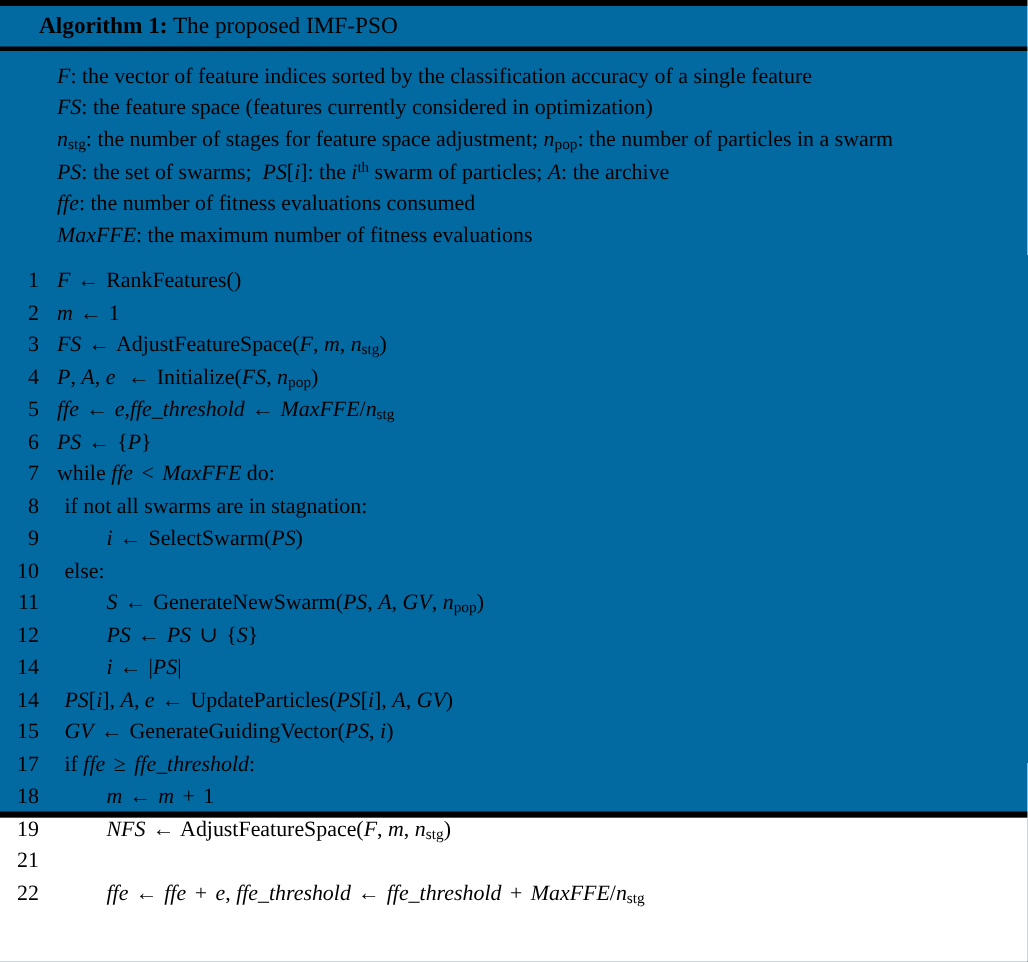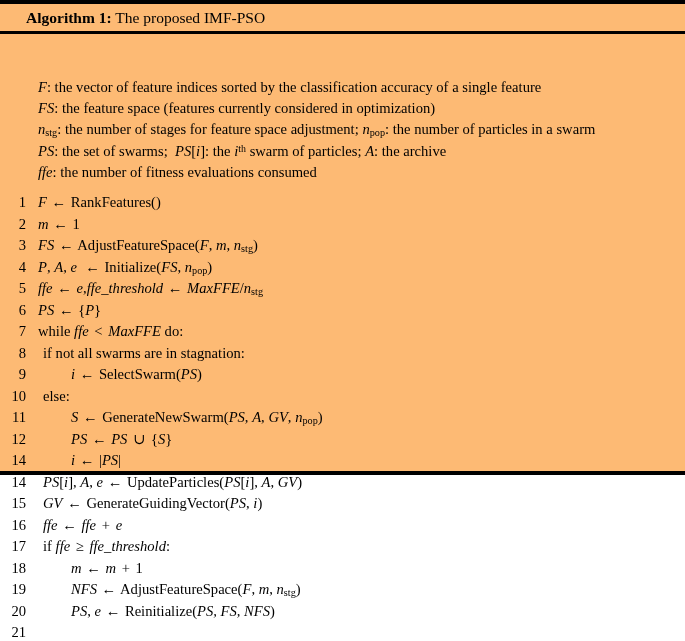--- a/index.html
+++ b/index.html
@@ -10,24 +10,24 @@
   body {
     width: 685px;
     height: 641px;
     font-family: "Liberation Serif", "DejaVu Serif", serif;
     color: #000000;
     overflow: hidden;
   }
 
   #algorithm-box {
     width: 685px;
-    height: 475px;
+    height: 545px;
     box-sizing: border-box;
     position: relative;
-    background: #fdba74;
+    background: #0369a1;
   }
 
   
   .rule-top {
     height: 4px;
     background: #000000;
     width: 100%;
   }
   .rule-title-under {
     height: 3px;
@@ -54,21 +54,20 @@
   .title-label {
     font-weight: bold;
   }
   .title-text {
     font-weight: normal;
   }
 
   
   .defs {
     padding: 7px 0 6px 38px;
-    margin-top: 36px;
   }
   .def-line {
     font-size: 14.6px;
     line-height: 21.2px;
     white-space: nowrap;
   }
 
   
   .lines {
     padding: 3px 0 0 0;
@@ -143,20 +142,23 @@
     </div>
 
     <div class="def-line">
       <i>PS</i><span class="rm">: the set of swarms; &nbsp;</span><i>PS</i><span class="rm">[</span><i>i</i><span class="rm">]: the </span><i>i</i><sup>th</sup><span class="rm"> swarm of particles; </span><i>A</i><span class="rm">: the archive</span>
     </div>
 
     <div class="def-line">
       <i>ffe</i><span class="rm">: the number of fitness evaluations consumed</span>
     </div>
 
+    <div class="def-line">
+      <i>MaxFFE</i><span class="rm">: the maximum number of fitness evaluations</span>
+    </div>
 
   </div>
 
   <div class="lines">
 
     <div class="alg-line">
       <span class="lineno">1</span>
       <span class="code ind0"><i>F</i> <span class="arrow">←</span> <b>RankFeatures</b><span class="rm">()</span></span>
     </div>
 
@@ -223,44 +225,36 @@
     <div class="alg-line">
       <span class="lineno">14</span>
       <span class="code ind1"><i>PS</i><span class="rm">[</span><i>i</i><span class="rm">], </span><i>A</i><span class="rm">, </span><i>e</i> <span class="arrow">←</span> <b>UpdateParticles</b><span class="rm">(</span><i>PS</i><span class="rm">[</span><i>i</i><span class="rm">], </span><i>A</i><span class="rm">, </span><i>GV</i><span class="rm">)</span></span>
     </div>
 
     <div class="alg-line">
       <span class="lineno">15</span>
       <span class="code ind1"><i>GV</i> <span class="arrow">←</span> <b>GenerateGuidingVector</b><span class="rm">(</span><i>PS</i><span class="rm">, </span><i>i</i><span class="rm">)</span></span>
     </div>
 
-    <div class="alg-line">
-      <span class="lineno">16</span>
-      <span class="code ind1"><i>ffe</i> <span class="arrow">←</span> <i>ffe</i> <span class="op">+</span> <i>e</i></span>
-    </div>
 
     <div class="alg-line">
       <span class="lineno">17</span>
       <span class="code ind1"><b>if</b> <i>ffe</i> <span class="op">≥</span> <i>ffe_threshold</i><span class="rm">:</span></span>
     </div>
 
     <div class="alg-line">
       <span class="lineno">18</span>
       <span class="code ind2"><i>m</i> <span class="arrow">←</span> <i>m</i> <span class="op">+</span> <span class="rm">1</span></span>
     </div>
 
     <div class="alg-line">
       <span class="lineno">19</span>
       <span class="code ind2"><i>NFS</i> <span class="arrow">←</span> <b>AdjustFeatureSpace</b><span class="rm">(</span><i>F</i><span class="rm">, </span><i>m</i><span class="rm">, </span><i>n</i><sub>stg</sub><span class="rm">)</span></span>
     </div>
 
-    <div class="alg-line">
-      <span class="lineno">20</span>
-      <span class="code ind2"><i>PS</i><span class="rm">, </span><i>e</i> <span class="arrow">←</span> <b>Reinitialize</b><span class="rm">(</span><i>PS, FS, NFS</i><span class="rm">)</span></span>
-    </div>
 
     <div class="alg-line">
       <span class="lineno">21</span>
     </div>
 
     <div class="alg-line">
       <span class="lineno">22</span>
       <span class="code ind2"><i>ffe</i> <span class="arrow">←</span> <i>ffe</i> <span class="op">+</span> <i>e</i><span class="rm">, </span><i>ffe_threshold</i> <span class="arrow">←</span> <i>ffe_threshold</i> <span class="op">+</span> <i>MaxFFE</i><span class="rm">/</span><i>n</i><sub>stg</sub></span>
     </div>
 

